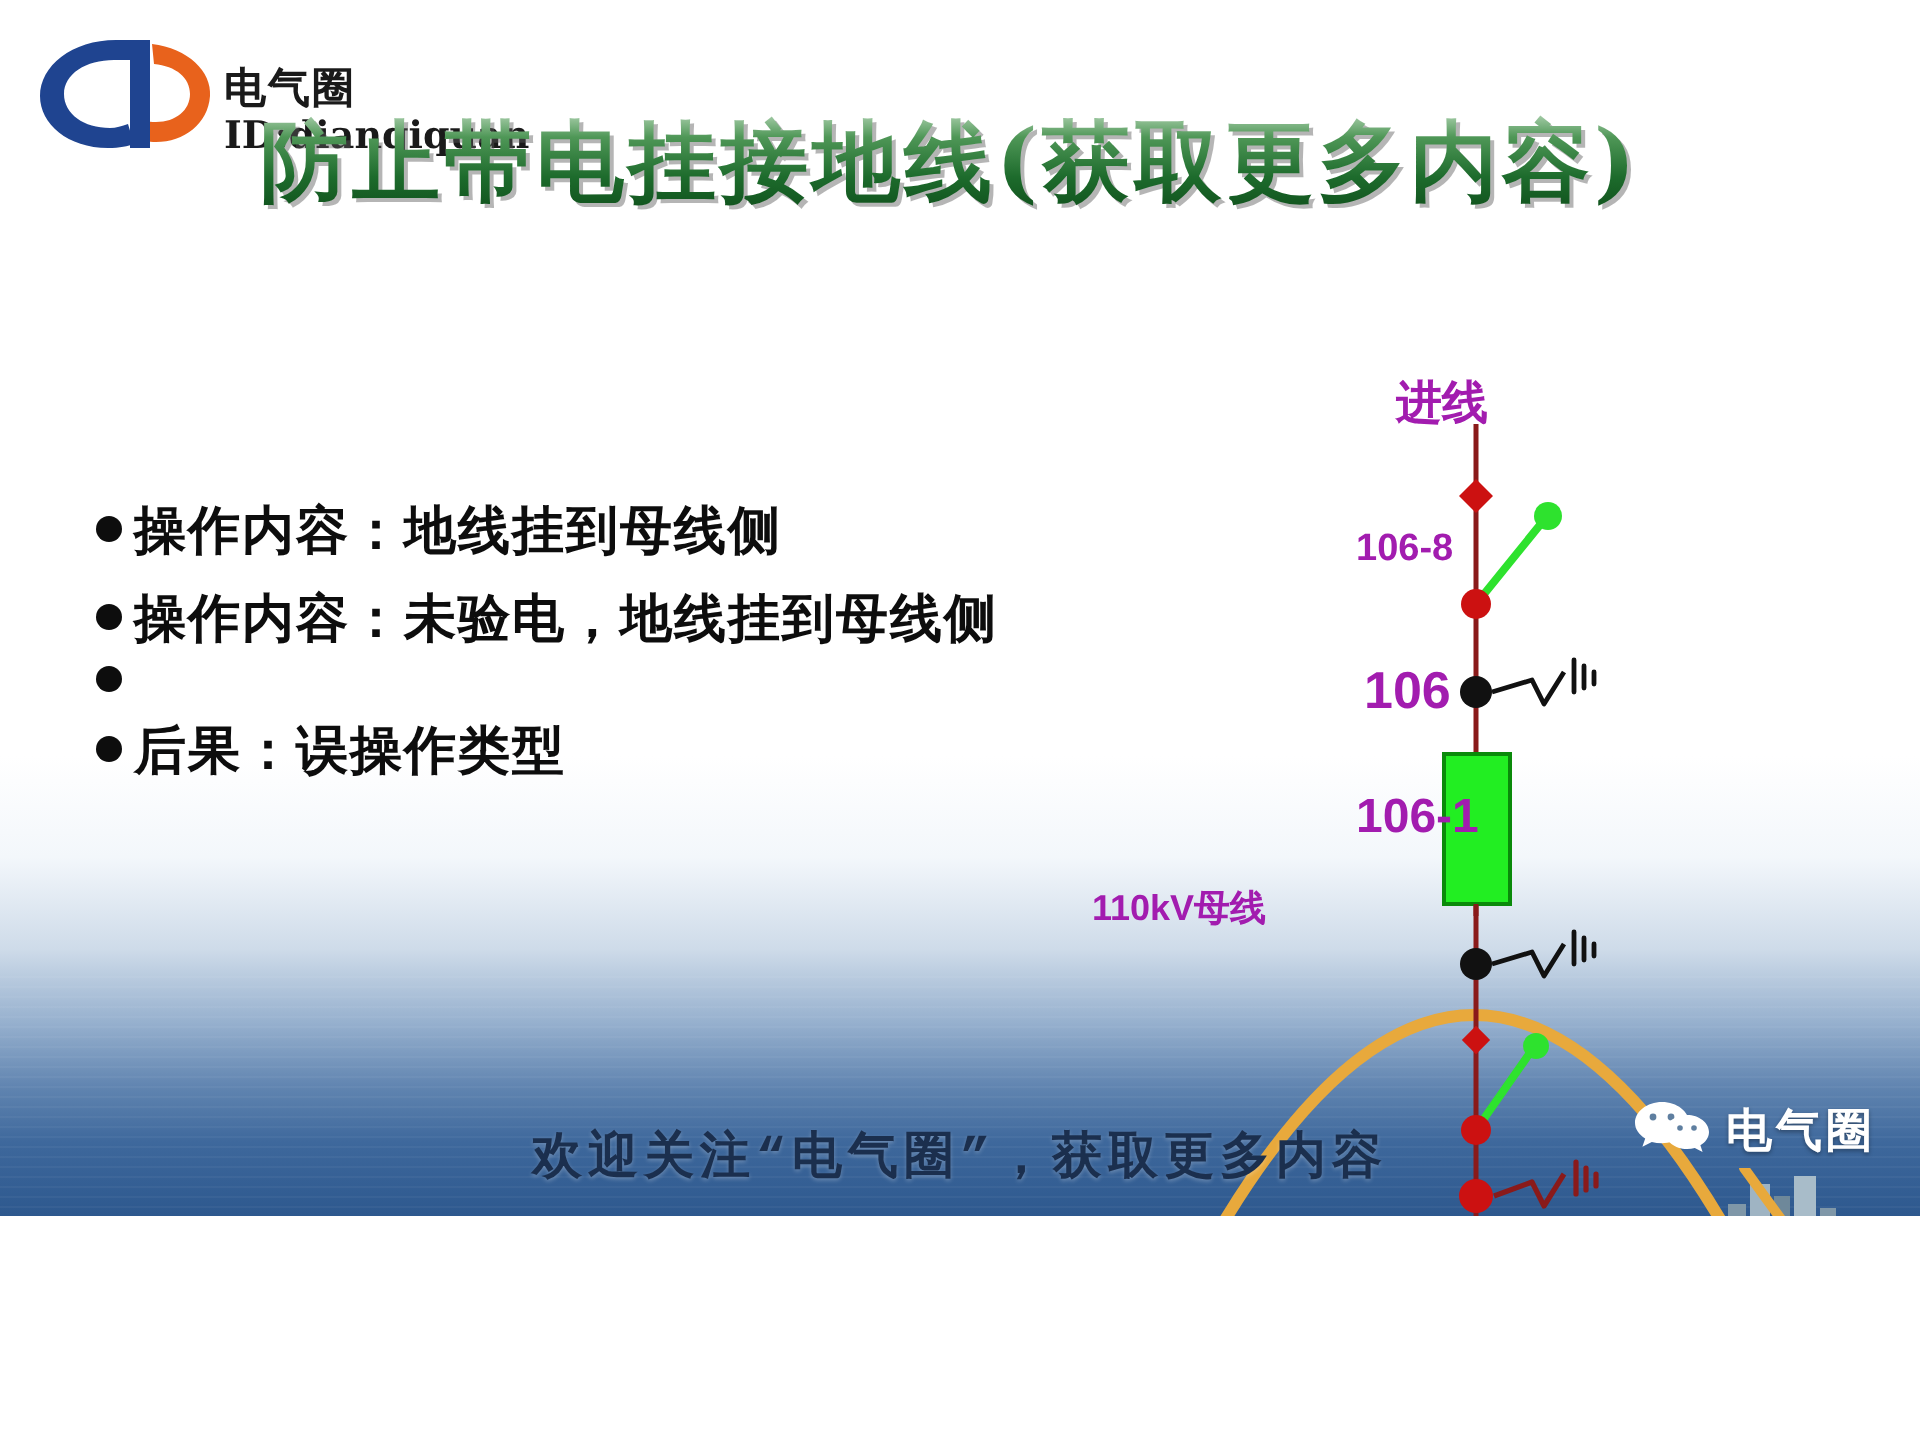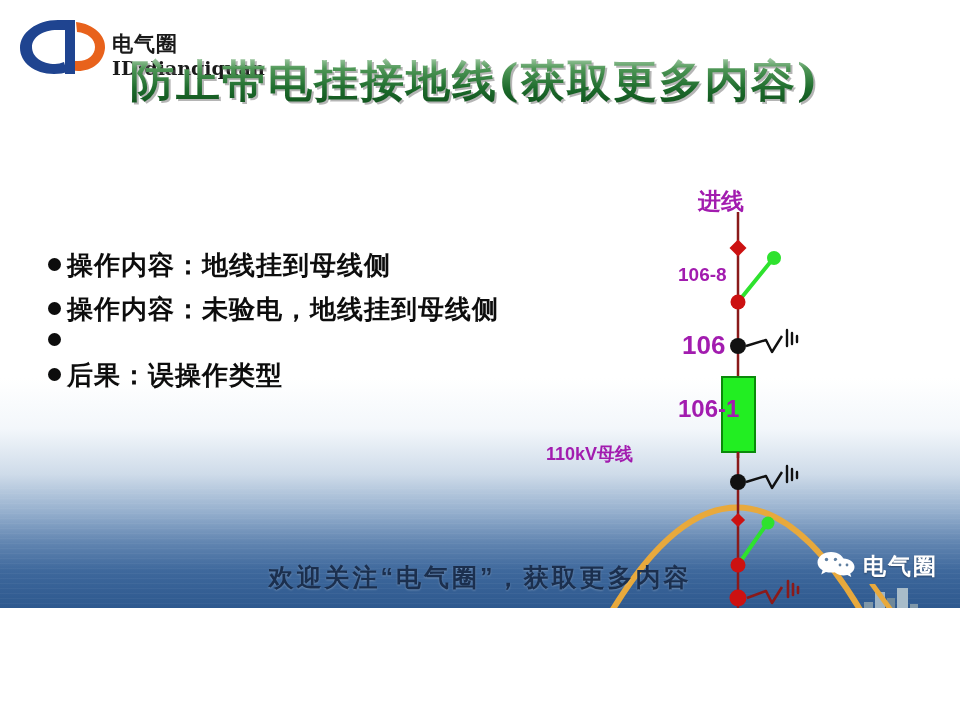--- a/index.html
+++ b/index.html
@@ -154,21 +154,21 @@
     height: 84px;
   }
 
   
   .banner-text {
     position: absolute;
     left: 0;
     right: 0;
     bottom: 14px;
     text-align: center;
-    font-family: Liberation Sans, sans-serif;
+    font-family: Liberation Mono, monospace;
     font-size: 25px;
     font-weight: bold;
     color: #1b2f4e;
     letter-spacing: 3px;
     text-shadow: 0 1px 2px rgba(255,255,255,0.25);
   }
   .wechat-badge {
     position: absolute;
     right: 22px;
     bottom: 26px;

